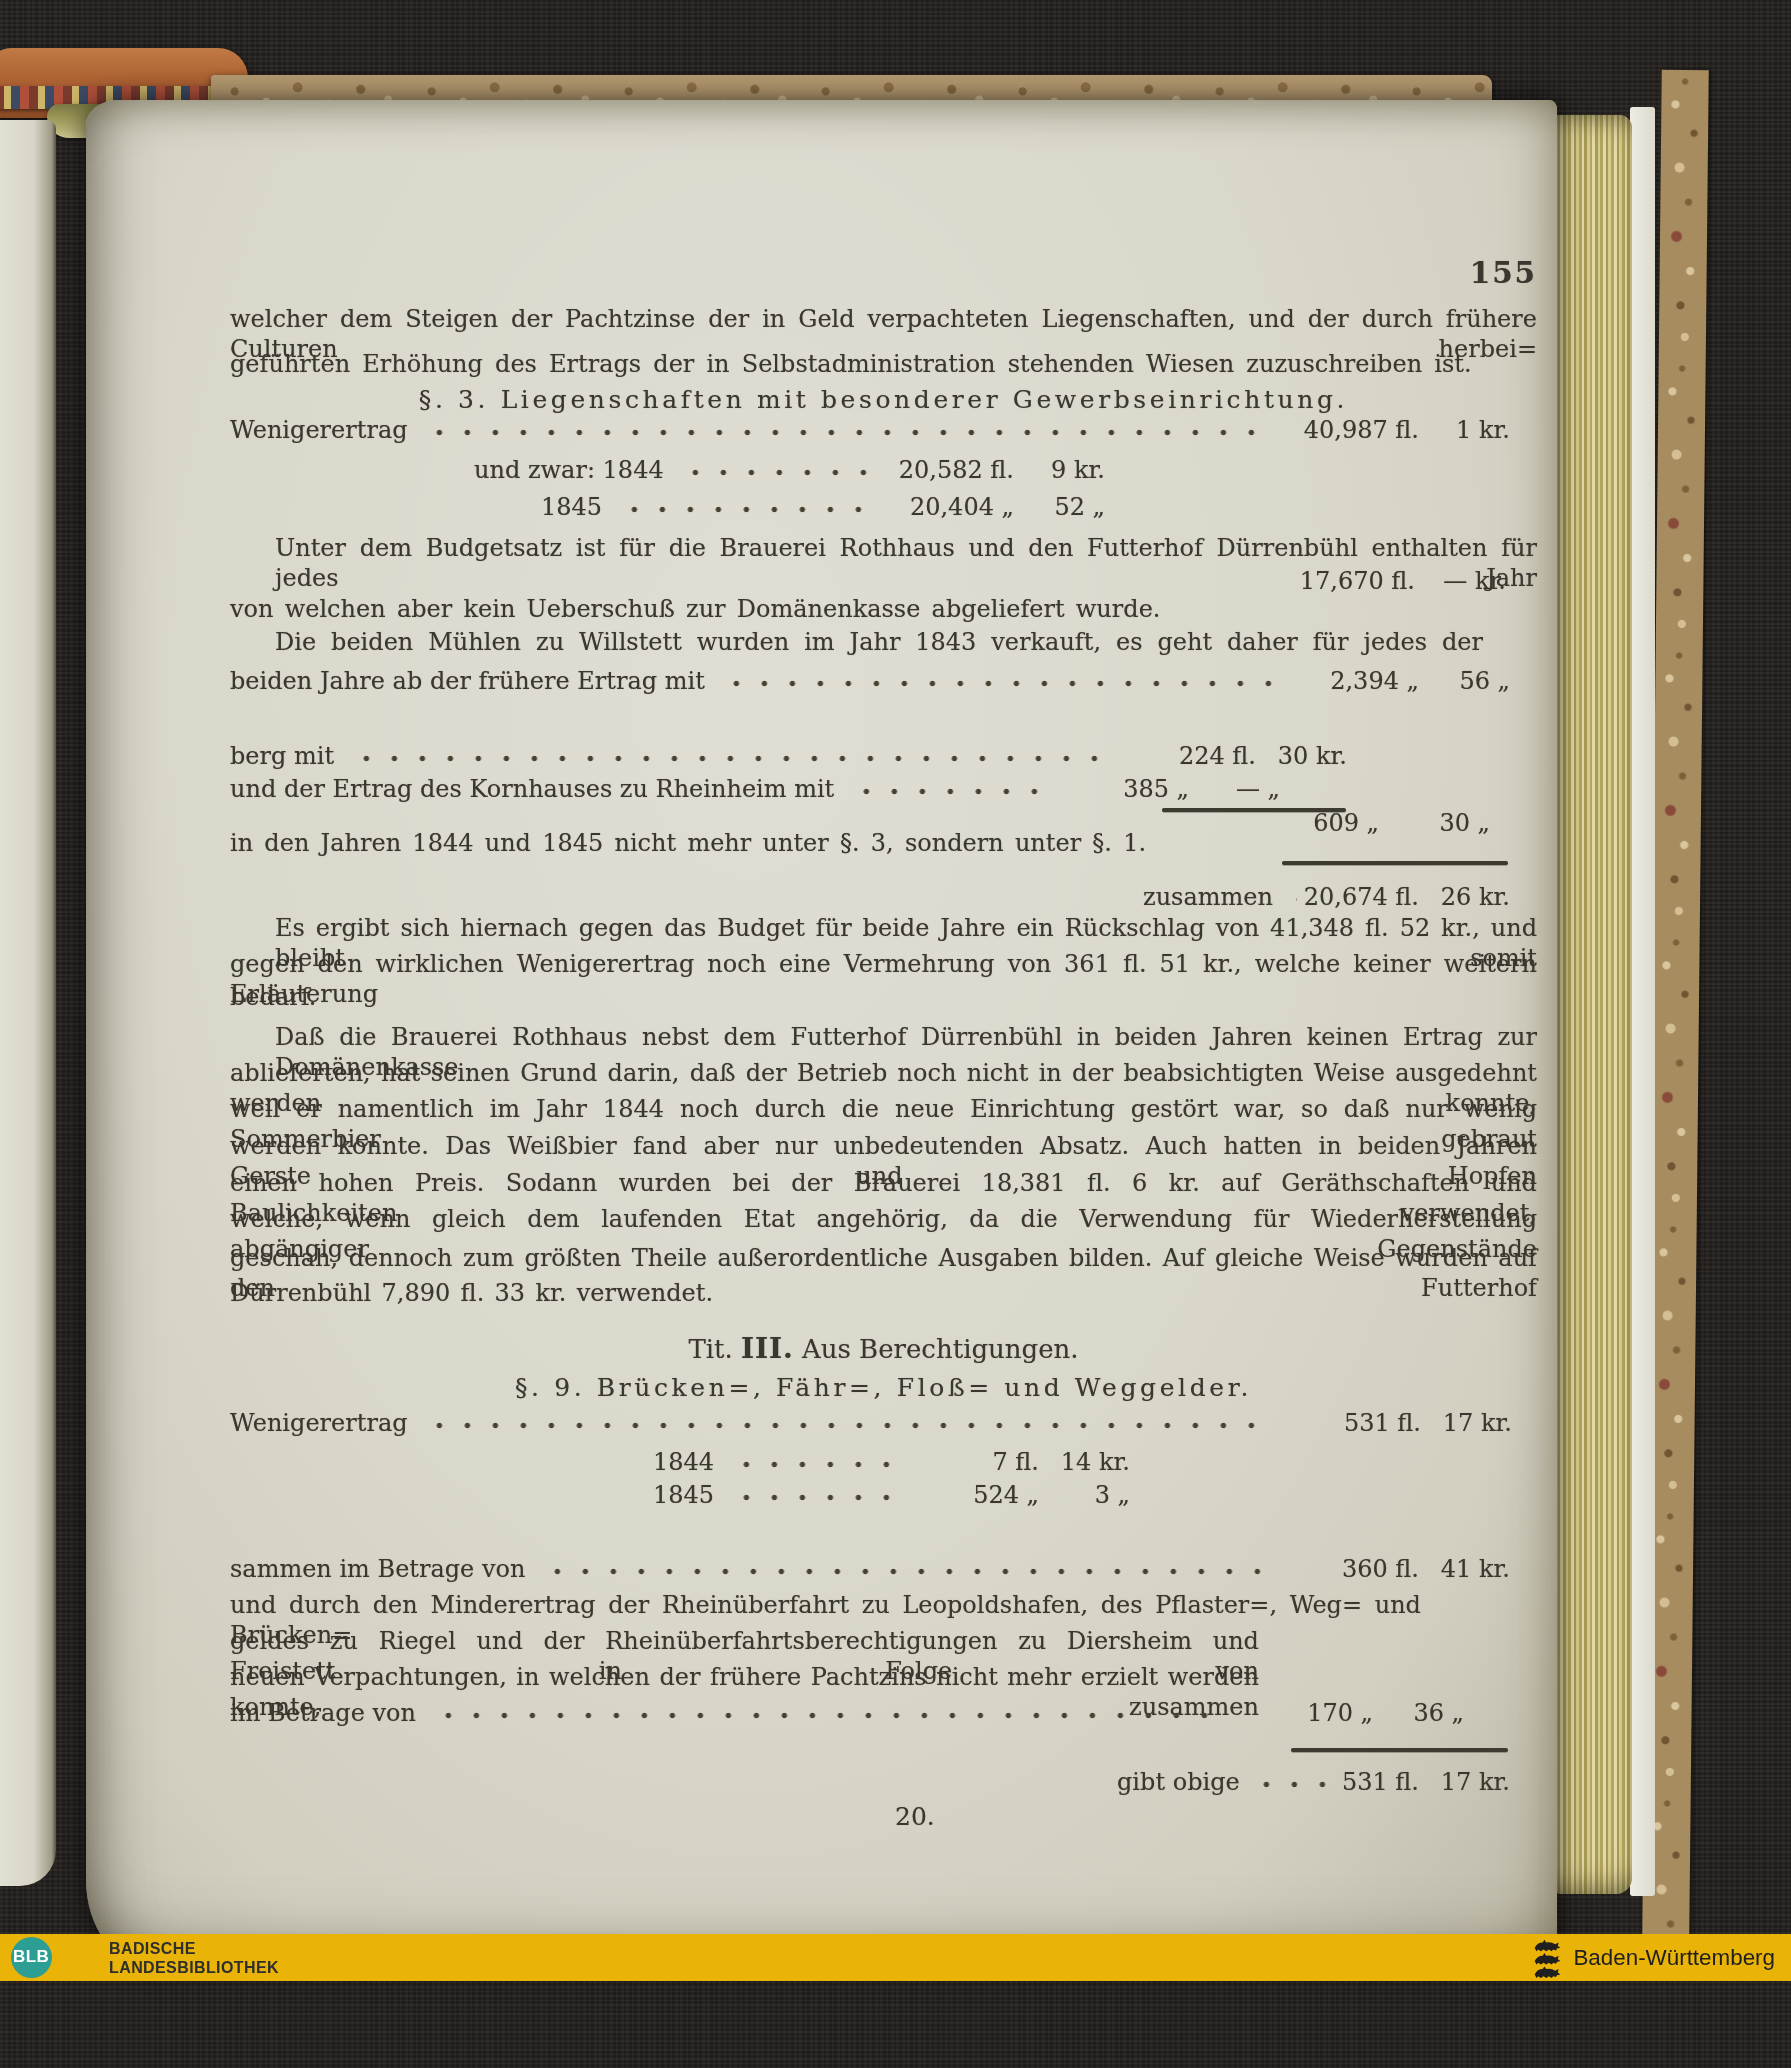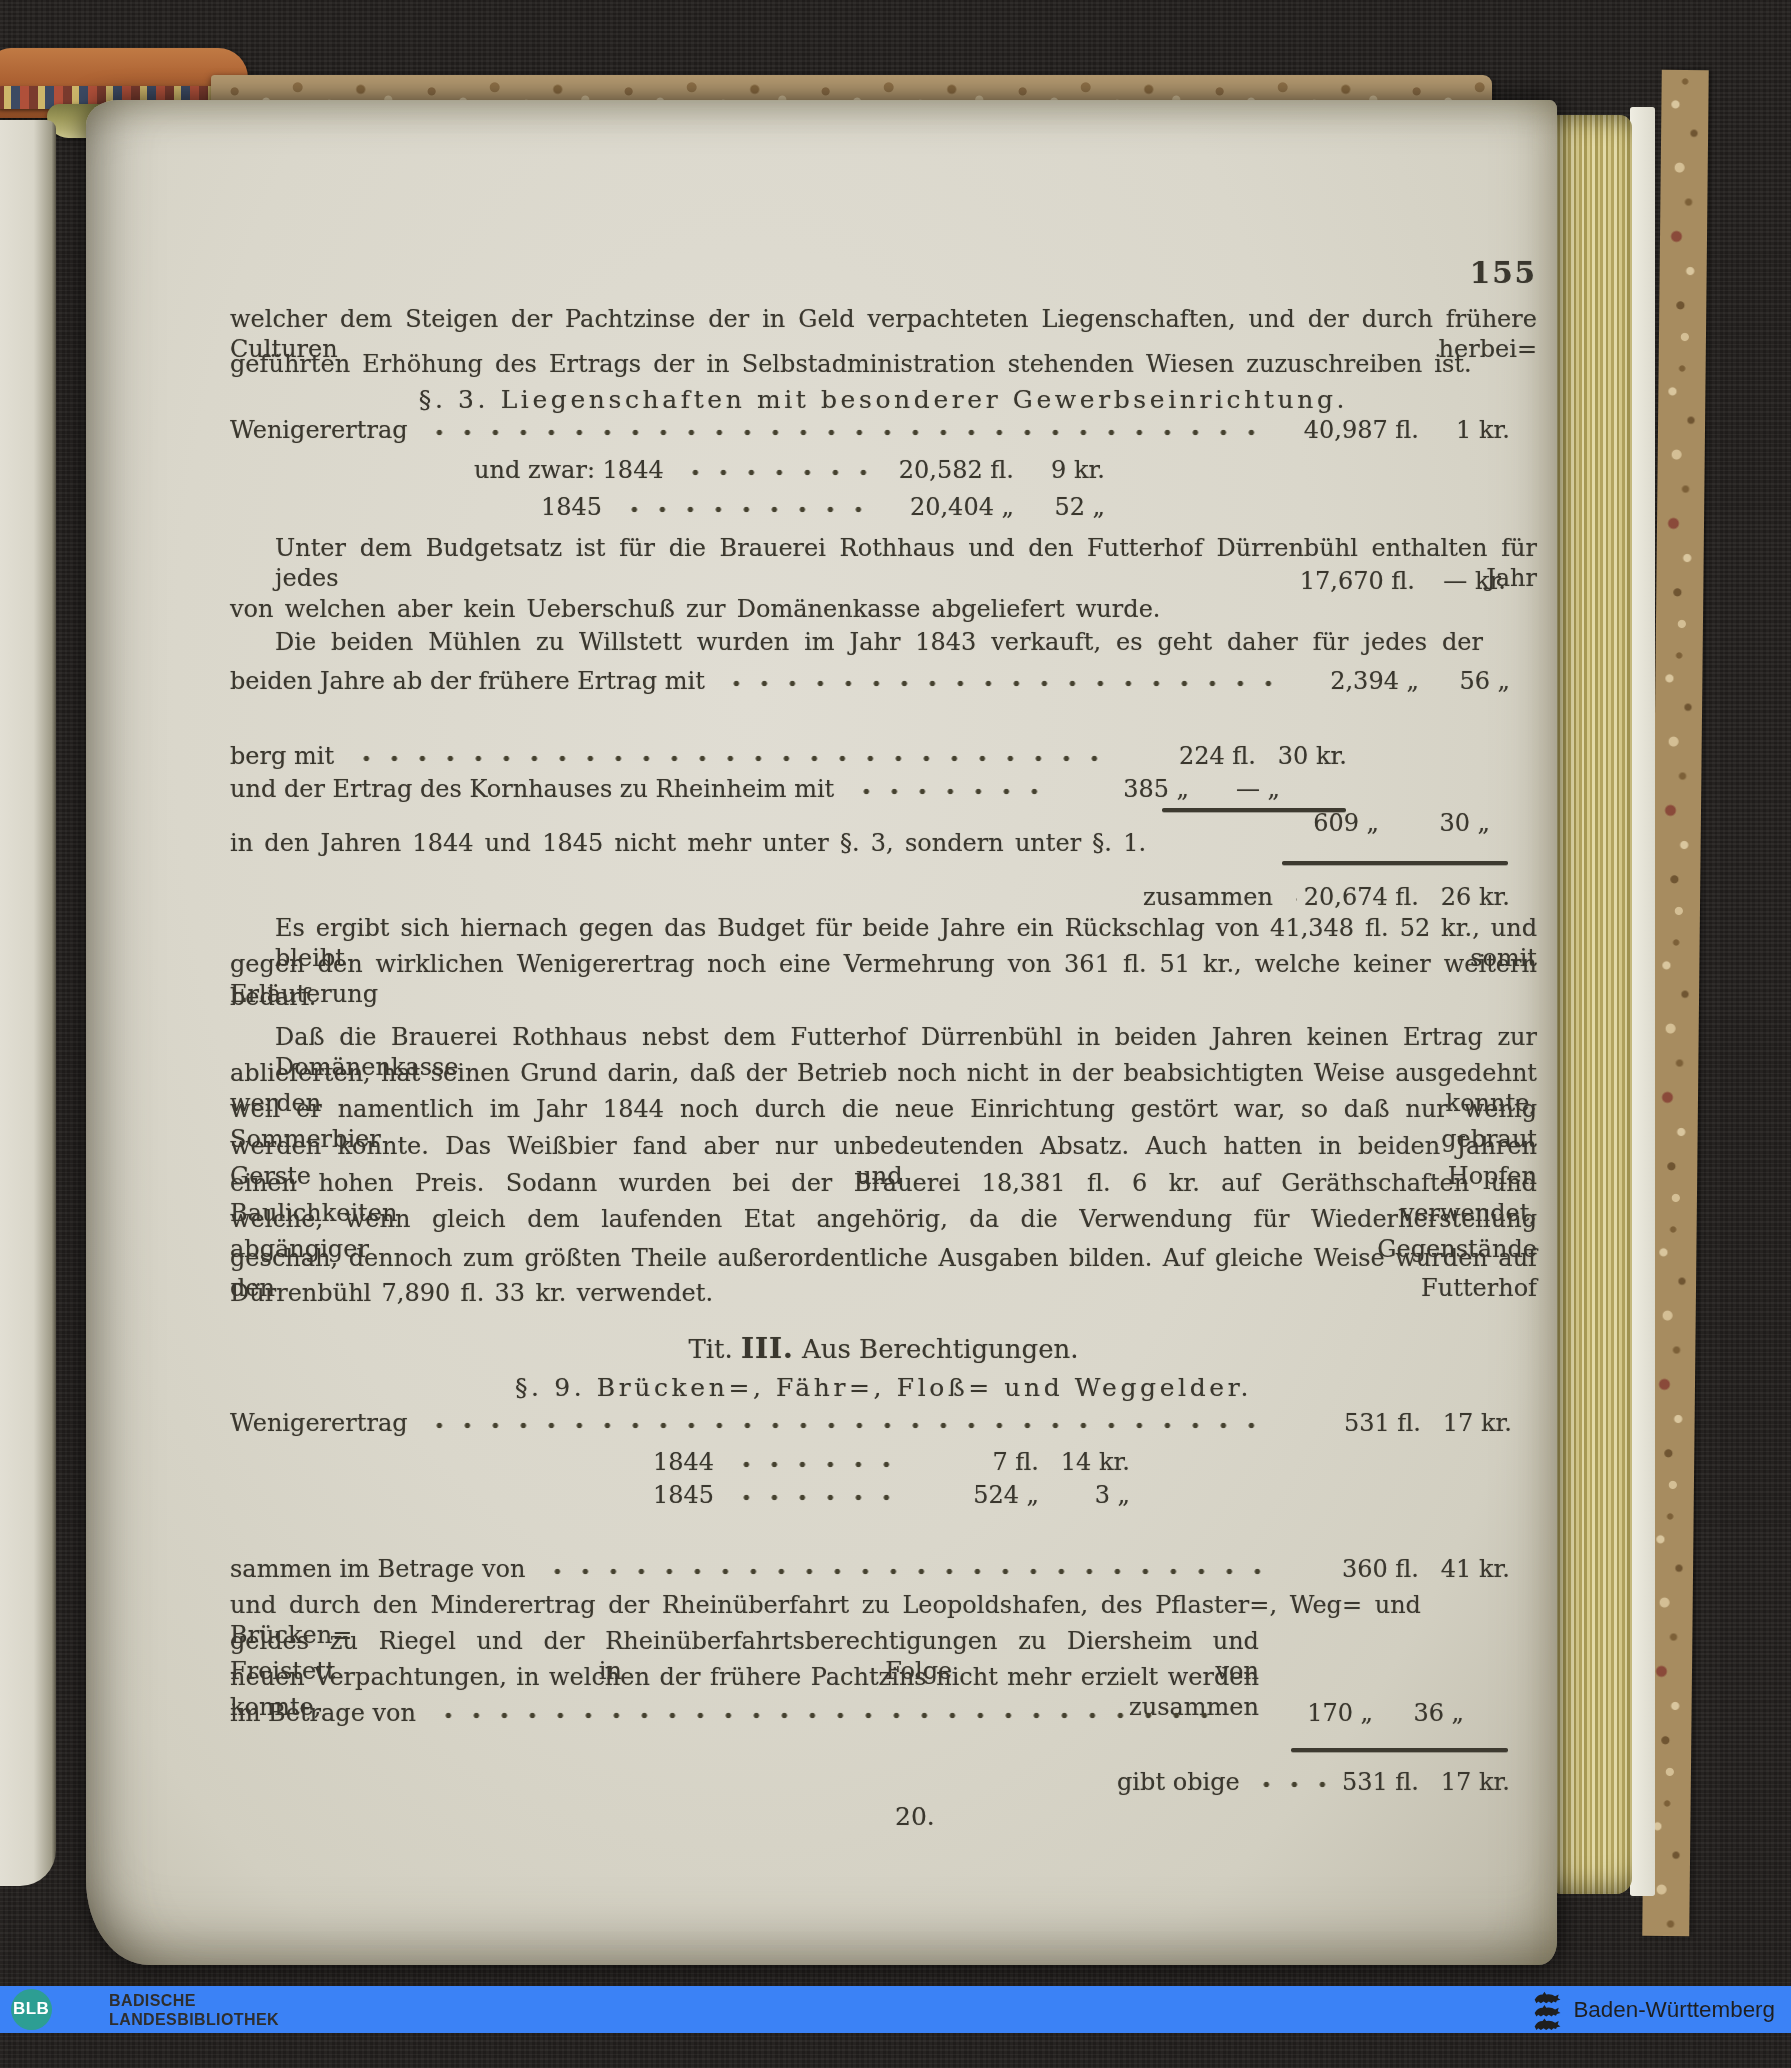--- a/index.html
+++ b/index.html
@@ -110,21 +110,21 @@
   .amt-k{text-align:right;min-width:82px;margin-left:9px;flex:none;}
   .pagenum{font-weight:bold;font-size:29.6px;letter-spacing:1.8px;text-align:right;}
   .head-sp{text-align:center;letter-spacing:3.6px;font-size:25px;}
   .head-tit{text-align:center;font-size:26px;}
   .head-tit .roman{font-weight:bold;font-size:28px;letter-spacing:0.9px;}
   .sigmark{text-align:left;font-size:25px;}
   .rule{position:absolute;height:3.6px;background:#3d3a30;border-radius:1.8px;box-shadow:0 0.9px 0 rgba(58,55,46,.35);}
 
   
   .footer-bar{
-    left:0;top:1986px;width:1791px;height:47px;background:#3b82f6;
+    left:0;top:1934px;width:1791px;height:47px;background:#eab308;
     font-family:"Liberation Sans","DejaVu Sans",sans-serif;
   }
   .blb-badge{
     position:absolute;left:10.7px;top:2.7px;width:41px;height:41px;border-radius:50%;
     background:#2d9e93;color:#ffffff;font-weight:bold;font-size:17px;
     display:flex;align-items:center;justify-content:center;letter-spacing:0.4px;
   }
   .blb-name{
     position:absolute;left:109px;top:4.5px;color:#2e2e2e;font-weight:bold;
     font-size:16px;line-height:19px;letter-spacing:0.4px;

